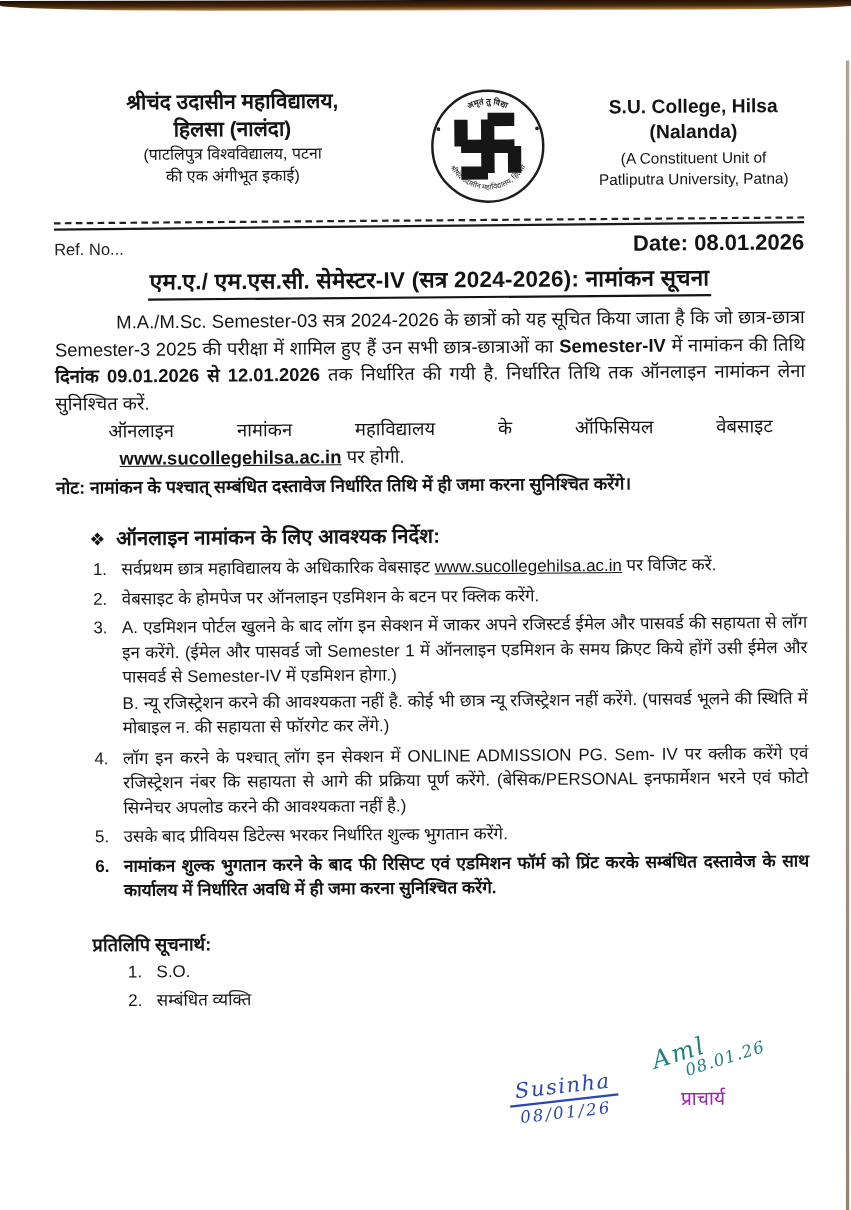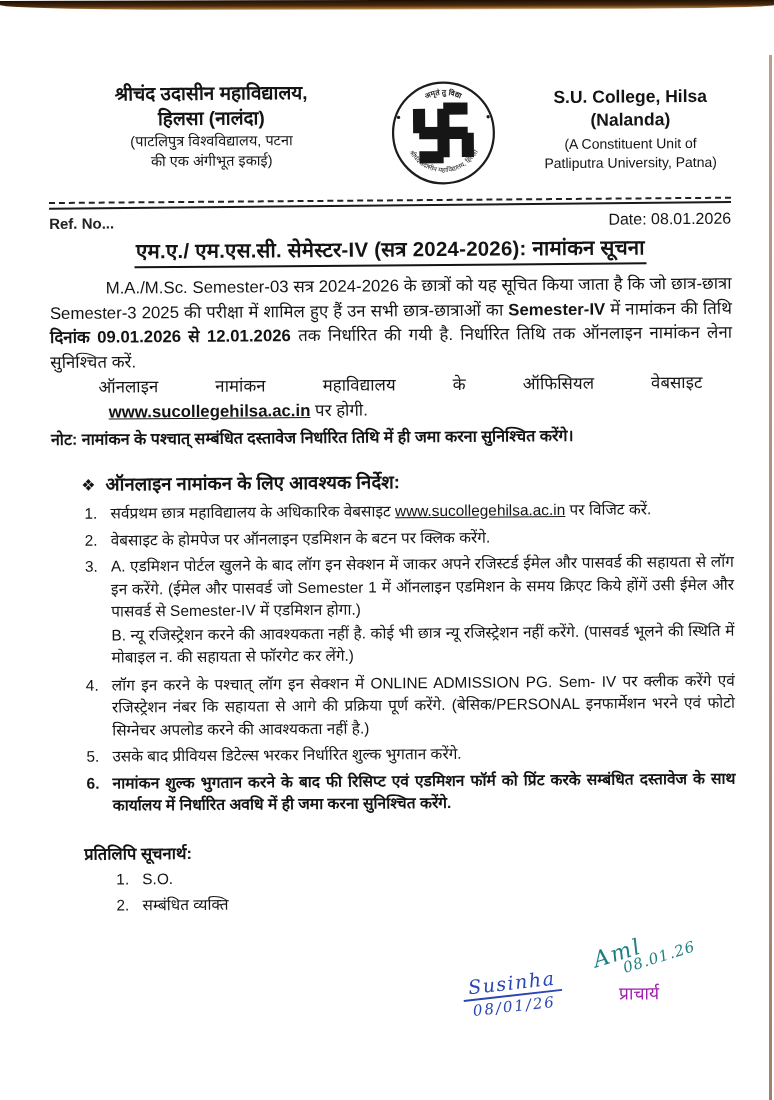--- a/index.html
+++ b/index.html
@@ -29,22 +29,22 @@
   .h-left .l2{font-size:14.5px;line-height:20px;}
   .logo{width:112px;height:112px;margin-top:-2px;flex:0 0 auto;}
   .h-right{width:200px;text-align:center;margin-top:8px;}
   .h-right .l1{font-size:17.5px;font-weight:700;line-height:23px;}
   .h-right .l2{font-size:14px;line-height:19px;margin-top:3px;}
   .sep{margin-top:10px;}
   .sep .dash{border-top:2px dashed #222;height:3px;}
   .sep .solid{border-top:2.4px solid #1a1a1a;transform:rotate(-0.12deg);}
   
   .meta-row{display:flex;justify-content:space-between;margin-top:6px;align-items:baseline;}
-  .ref{font-size:15px;color:#222;font-weight:bold;}
-  .date{font-size:16px;font-weight:400;}
+  .ref{font-size:15px;color:#222;}
+  .date{font-size:20px;font-weight:700;}
   .title-wrap{text-align:center;margin-top:4px;}
   .title{
     display:inline-block;font-size:20.5px;font-weight:700;
     border-bottom:2.6px solid #141414;padding:0 2px 2px 2px;letter-spacing:.2px;
   }
   
   .para1{margin-top:8px;font-size:16.8px;line-height:24.5px;text-align:justify;text-indent:56px;}
   .b{font-weight:700;}
   .para2-l1{display:flex;justify-content:space-between;font-size:16.8px;line-height:24px;padding:1px 30px 0 48px;}
   .para2-l2{font-size:16.8px;line-height:25px;padding-left:58px;}

